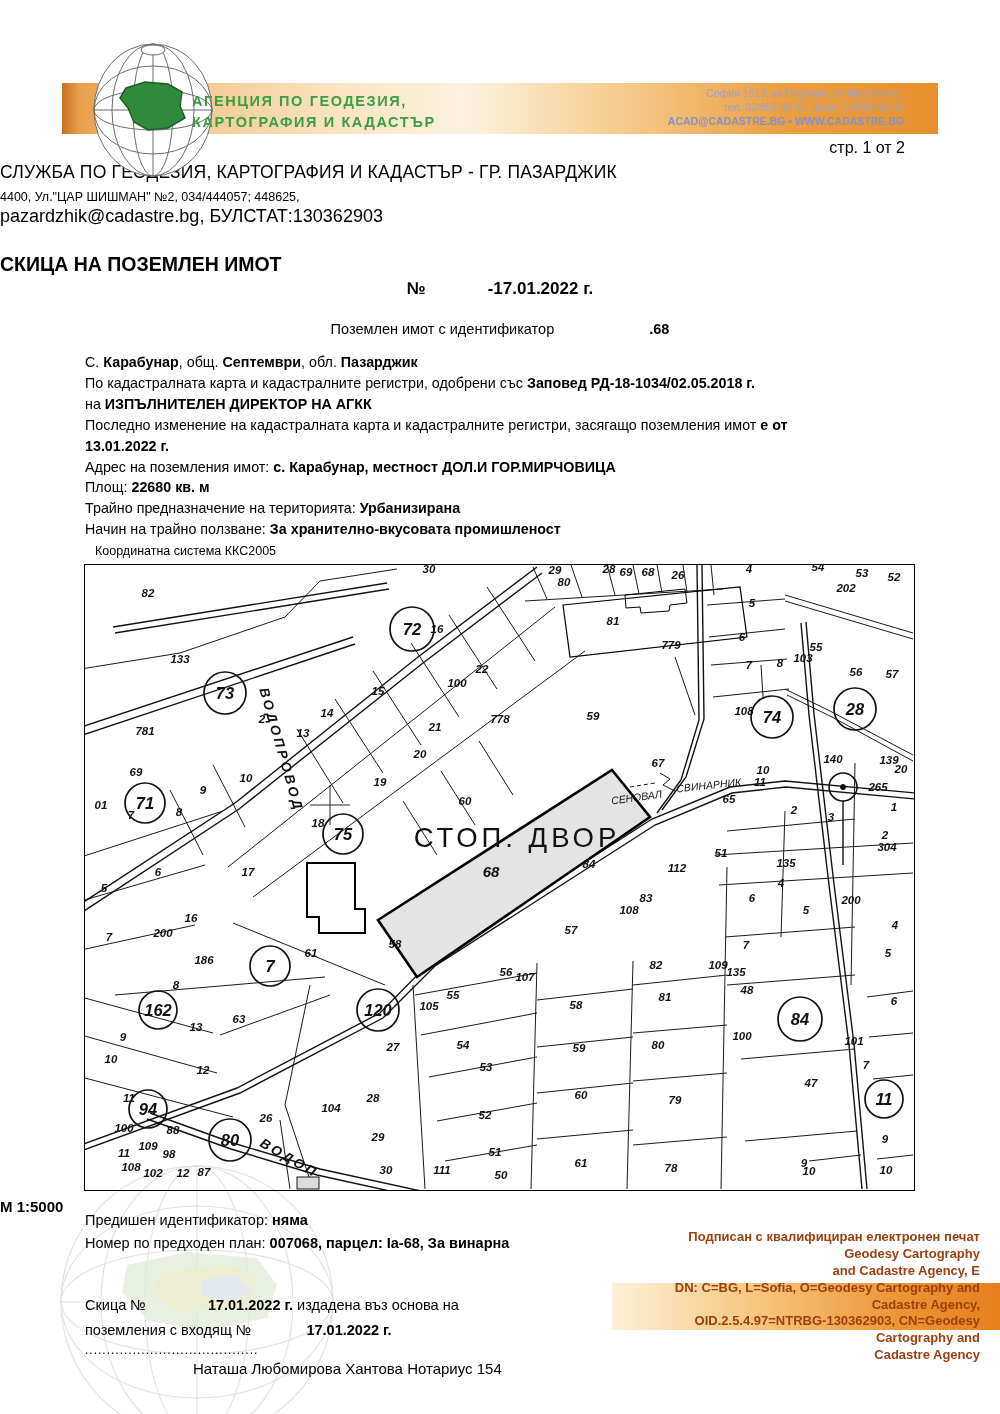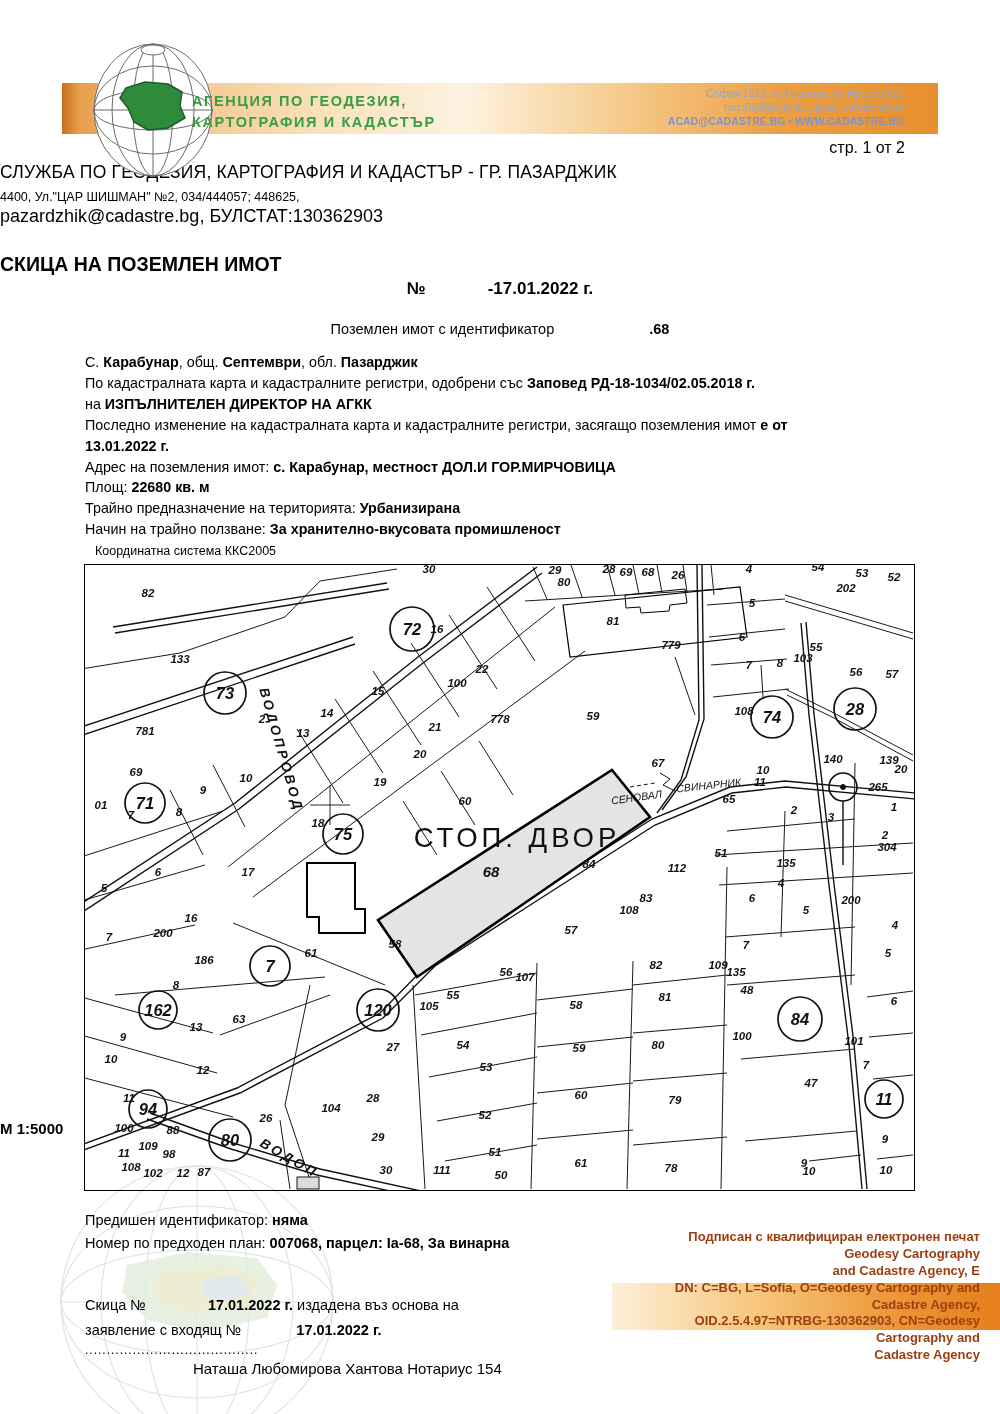--- a/index.html
+++ b/index.html
@@ -21,21 +21,21 @@
   .svc-a1{top:190px;font-size:12.5px;}
   .svc-a2{top:206px;font-size:18px;}
   .doc-title{top:253px;font-size:19.5px;font-weight:700;}
   .no-line{top:279px;font-size:17px;font-weight:700;display:flex;justify-content:center;gap:62px;}
   .ident{top:321px;font-size:14.5px;display:flex;justify-content:center;gap:95px;}
   .ident b{font-weight:700;}
   .para{left:85px;top:352px;width:830px;font-size:14.3px;line-height:20.9px;z-index:1;}
   .para b,.rich b{font-weight:700;}
   .coord{left:95px;top:544px;font-size:12.5px;}
   .mapbox{left:84px;top:564px;width:829px;height:625px;border:1.5px solid #000;z-index:1;background:transparent;}
-  .scale{top:1120px;font-size:15px;font-weight:700;z-index:1;}
+  .scale{top:1198px;font-size:15px;font-weight:700;z-index:1;}
   .b1{left:85px;top:1212px;font-size:14.5px;z-index:1;}
   .b2{left:85px;top:1235px;font-size:14.5px;z-index:1;}
   .s1{left:85px;top:1297px;font-size:14.5px;z-index:1;}
   .s2{left:85px;top:1322px;font-size:14.5px;z-index:1;}
   .dots{left:85px;top:1343px;font-size:12px;letter-spacing:1px;z-index:1;}
   .notary{left:165px;top:1360px;font-size:15px;z-index:1;margin-left:28px;}
   .sigband{left:612px;top:1283px;width:388px;height:47px;z-index:0;
     background:linear-gradient(to right,#fdf0d8 0%,#f6c377 40%,#ec9434 75%,#e67f1c 100%);}
   .sig{left:650px;top:1229px;width:330px;font-size:13px;line-height:1.3;
     color:#9a3f10;font-weight:700;z-index:1;text-align:right;}
@@ -391,21 +391,21 @@
         <text x="719" y="602" text-anchor="middle" font-size="11.5" font-style="italic" font-weight="700">9</text>
         <text x="724" y="610" text-anchor="middle" font-size="11.5" font-style="italic" font-weight="700">10</text>
       </g>
 </svg>
 </div>
 <div class="abs ctr scale">М 1:5000</div>
 
 <div class="abs b1 rich"><span>Предишен идентификатор: </span><b>няма</b></div>
 <div class="abs b2 rich"><span>Номер по предходен план: </span><b>007068, парцел: Iа-68, За винарна</b></div>
 <div class="abs s1 rich"><span>Скица №</span><span class="gap" style="width: 62px;"></span><b>17.01.2022 г.</b><span> издадена въз основа на</span></div>
-<div class="abs s2 rich"><span>заявление с входящ №</span><span class="gap" style="width: 55px;"></span><b>17.01.2022 г.</b></div>
+<div class="abs s2 rich"><span>поземления с входящ №</span><span class="gap" style="width: 55px;"></span><b>17.01.2022 г.</b></div>
 <div class="abs dots">........................................</div>
 <div class="abs notary">Наташа Любомирова Хантова Нотариус 154</div>
 
 <div class="abs sigband"></div>
 <div class="abs sig" id="sigblock">
     <div>Подписан с квалифициран електронен печат Geodesy Cartography</div>
     <div>and Cadastre Agency, Е</div>
     <div>DN: C=BG, L=Sofia, O=Geodesy Cartography and Cadastre Agency,</div>
     <div>OID.2.5.4.97=NTRBG-130362903, CN=Geodesy Cartography and</div>
     <div>Cadastre Agency</div>

